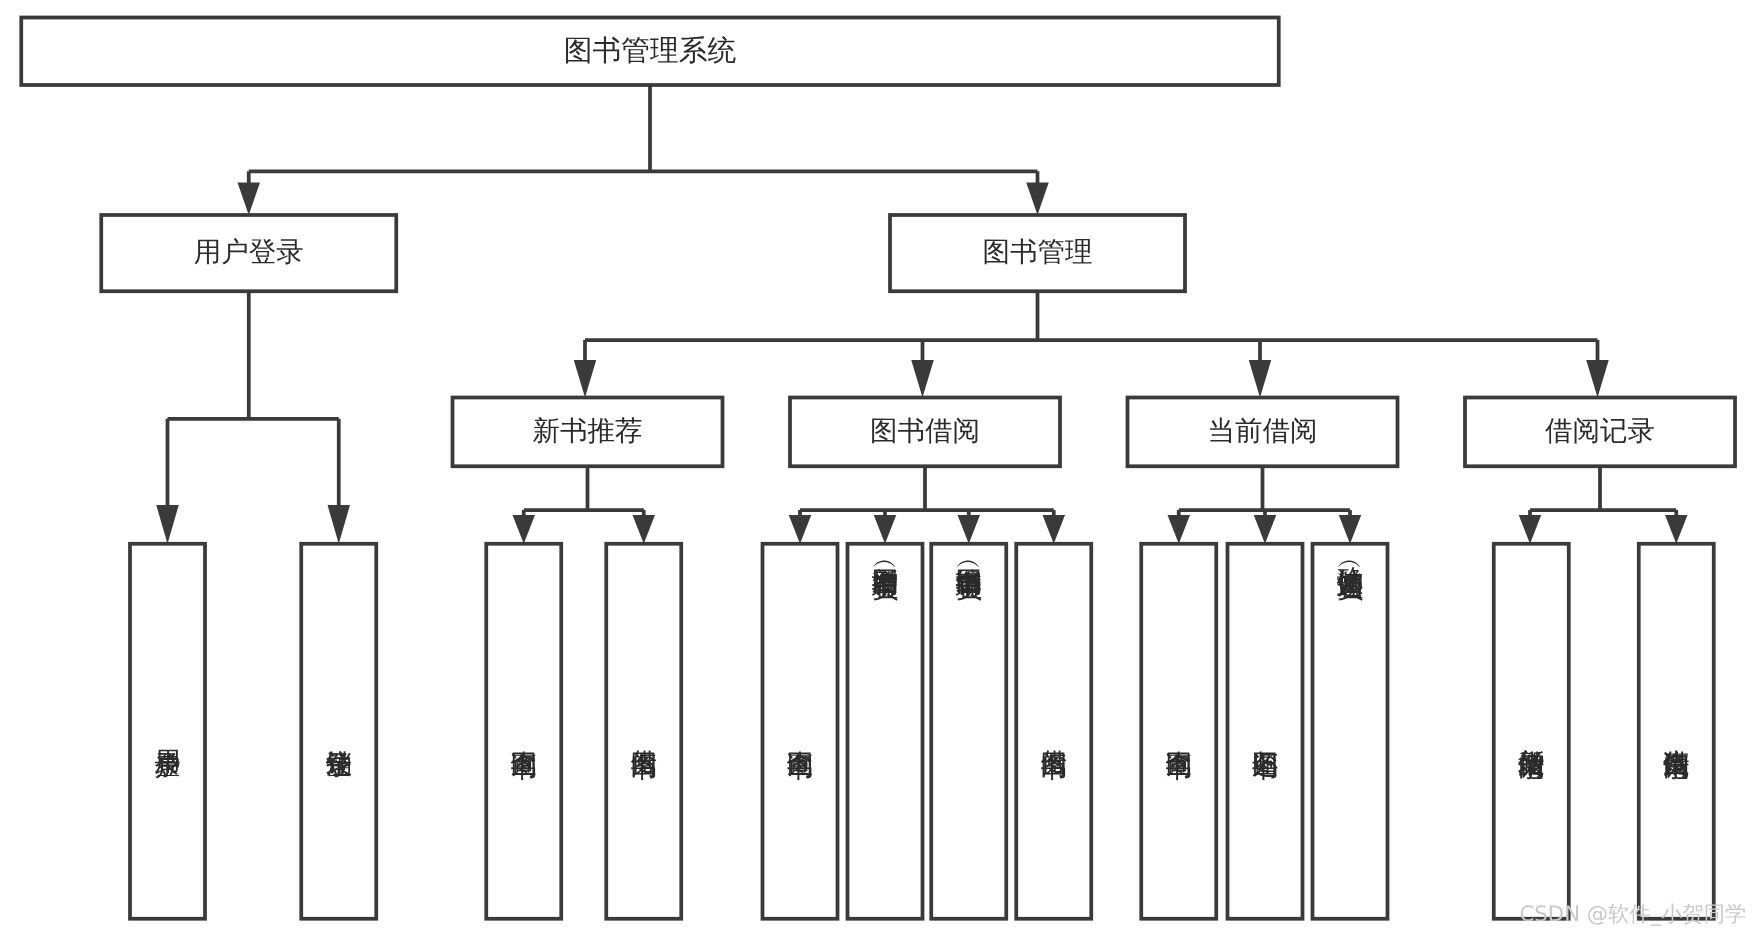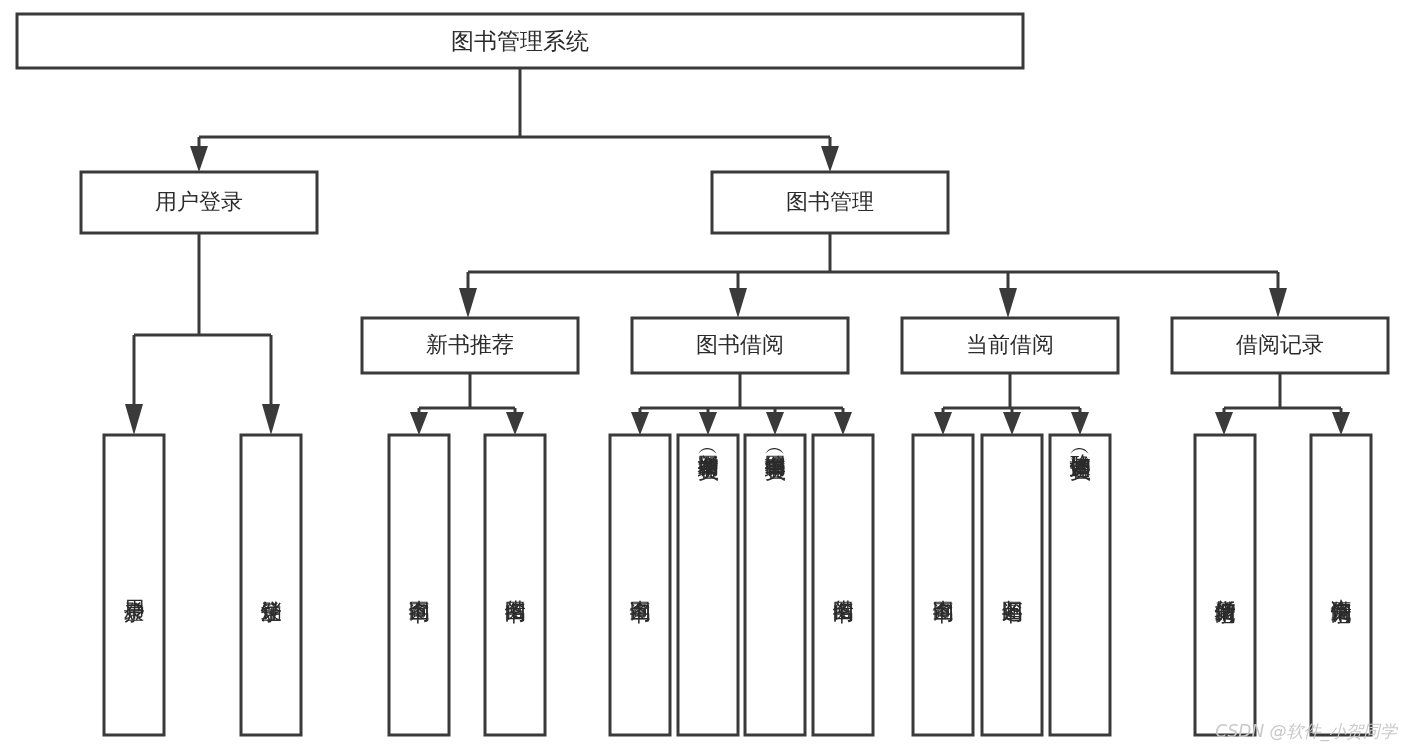--- a/index.html
+++ b/index.html
@@ -76,21 +76,20 @@
   }
   .watermark {
     position: absolute;
     right: 8px;
     bottom: 4px;
     font-family: "DejaVu Sans", "Liberation Sans", sans-serif;
     font-size: 17px;
     color: #c9c9c9;
     white-space: nowrap;
     user-select: none;
-    font-style: italic;
   }
 </style>
 </head>
 <body>
 
 <div id="diagram-root">
   <svg class="diagram-canvas" viewBox="0 0 1405 747" xmlns="http://www.w3.org/2000/svg">
 
     <g>
 

